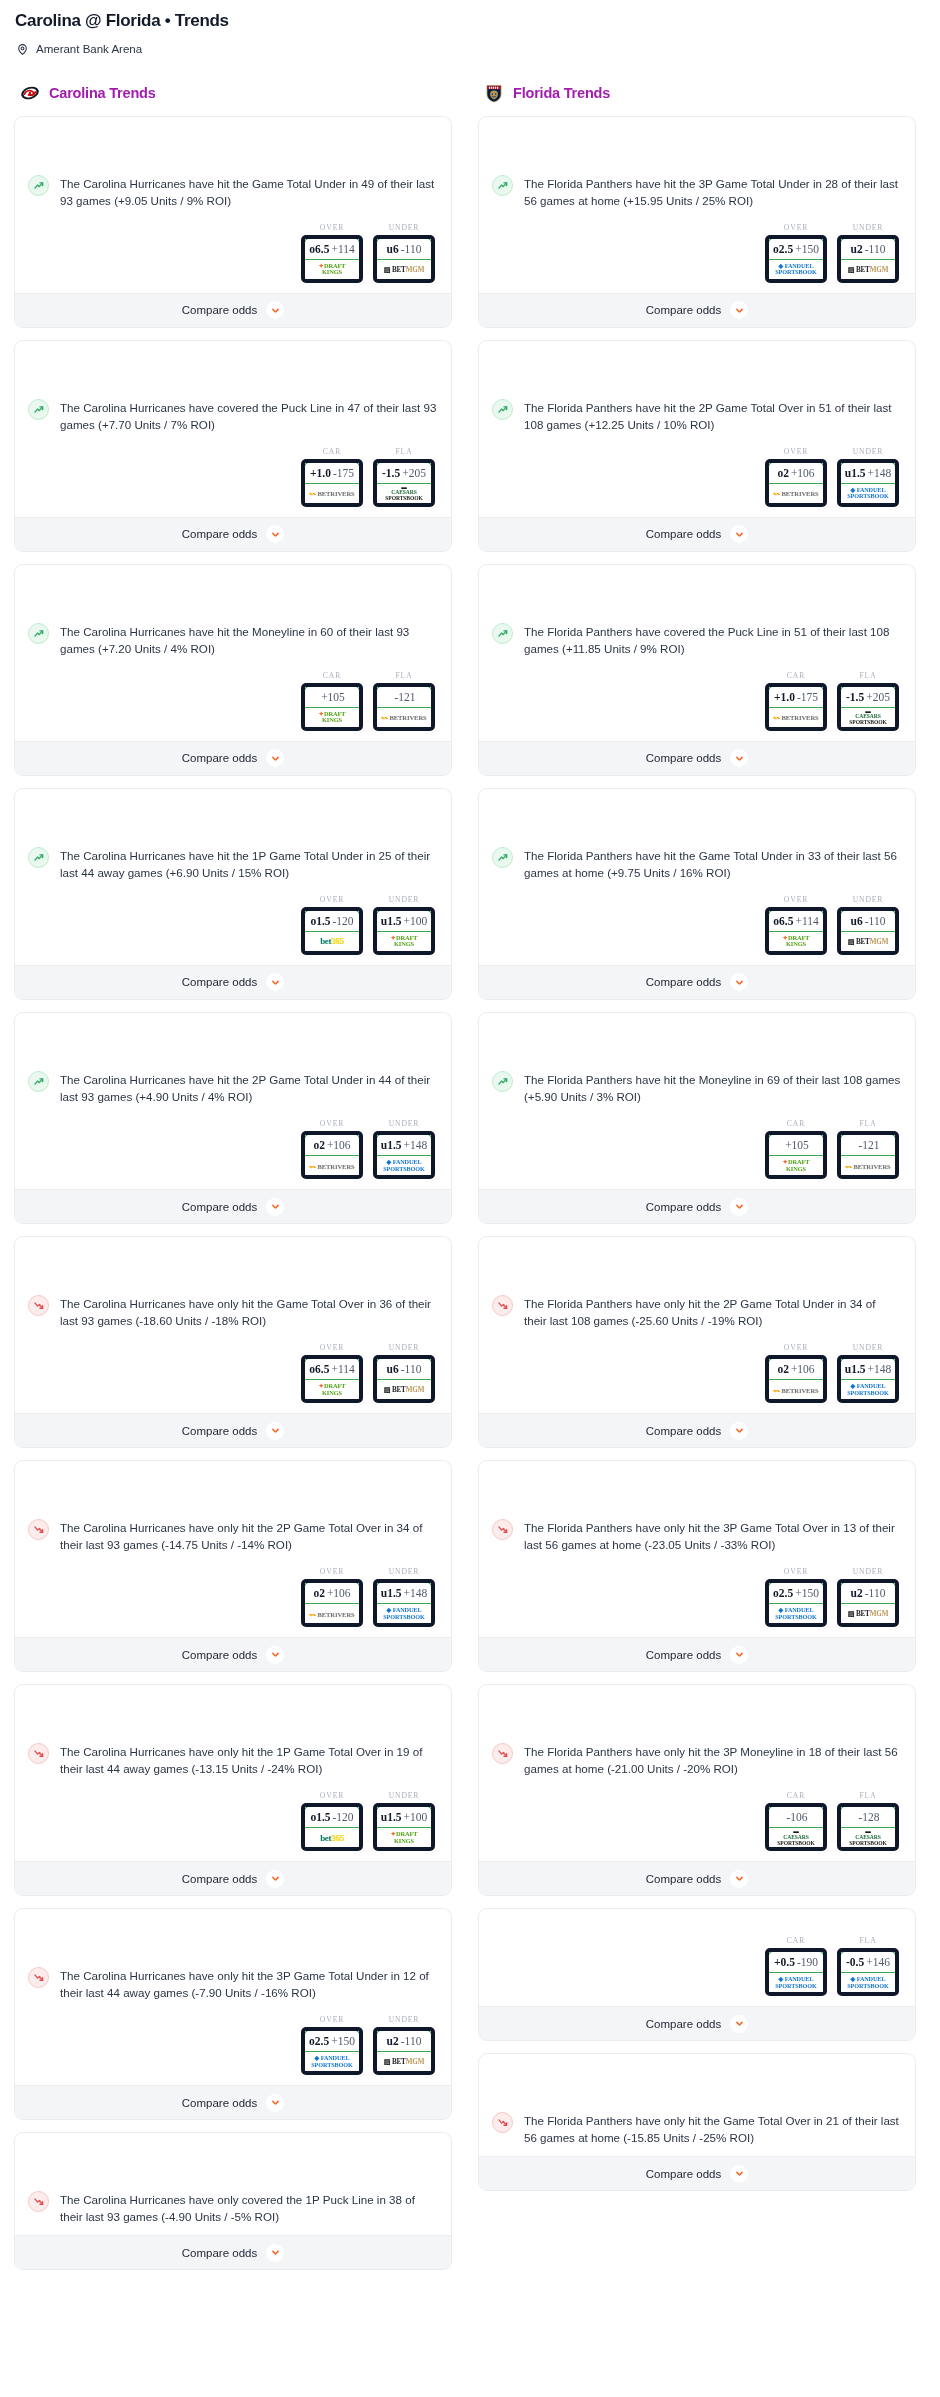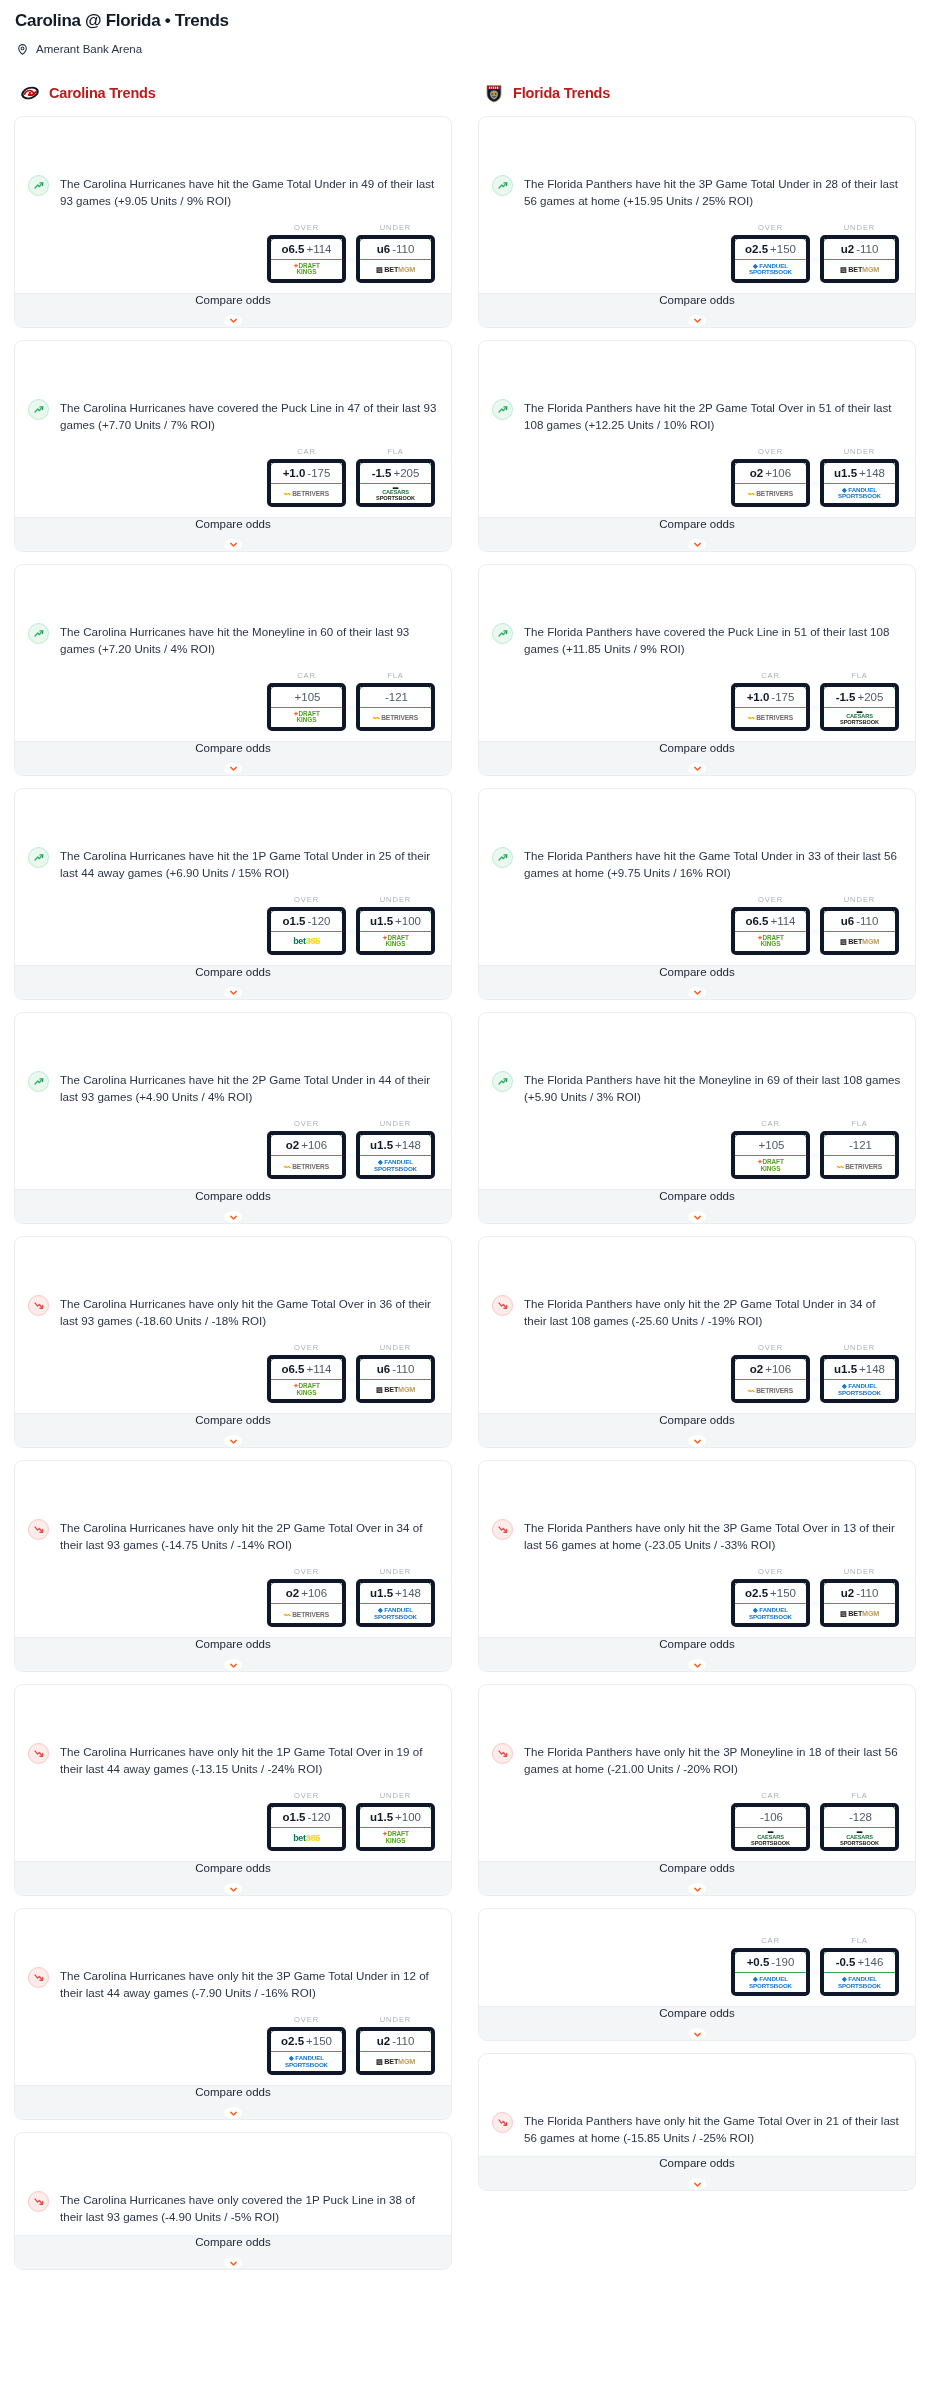--- a/index.html
+++ b/index.html
@@ -43,21 +43,21 @@
     display: flex;
     align-items: center;
     gap: 9px;
     margin: 0 0 12px 6px;
     height: 22px;
   }
   .col-head .logo { width: 20px; height: 20px; flex: none; }
   .col-head .title {
     font-size: 14.5px;
     font-weight: 700;
-    color: #b91c1c;
+    color: #a21caf;
     letter-spacing: -0.2px;
   }
 
   
   .card {
     background: #ffffff;
     border: 1px solid #e9ecf1;
     border-radius: 9px;
     margin-bottom: 12px;
     overflow: hidden;
@@ -82,21 +82,21 @@
   }
 
   
   .odds-row {
     display: flex;
     justify-content: flex-end;
     gap: 10px;
     margin-top: 14px;
     padding-right: 2px;
   }
-  .odds-cell { width: 79px; }
+  .odds-cell { width: 62px; font-family: Liberation Serif, serif; }
   .odds-label {
     text-align: center;
     font-size: 7.6px;
     letter-spacing: 0.9px;
     color: #a9b0bb;
     font-weight: 400;
     margin-bottom: 3px;
   }
   .odds-btn {
     border: 4px solid #0f172a;
@@ -125,21 +125,20 @@
 
   
   .compare {
     background: #f4f5f7;
     border-top: 1px solid #eceef2;
     height: 34px;
     display: flex;
     align-items: center;
     justify-content: center;
     gap: 9px;
-    flex-direction: column;
   }
   .compare-label { font-size: 11.5px; color: #1c2434; font-weight: 400; }
   .chev-wrap {
     width: 18px; height: 18px; border-radius: 50%;
     background: #fff;
     display: flex; align-items: center; justify-content: center;
   }
 
   
   .bk { font-size: 7px; font-weight: 700; letter-spacing: -0.1px; display:flex; align-items:center; gap:2px; }

